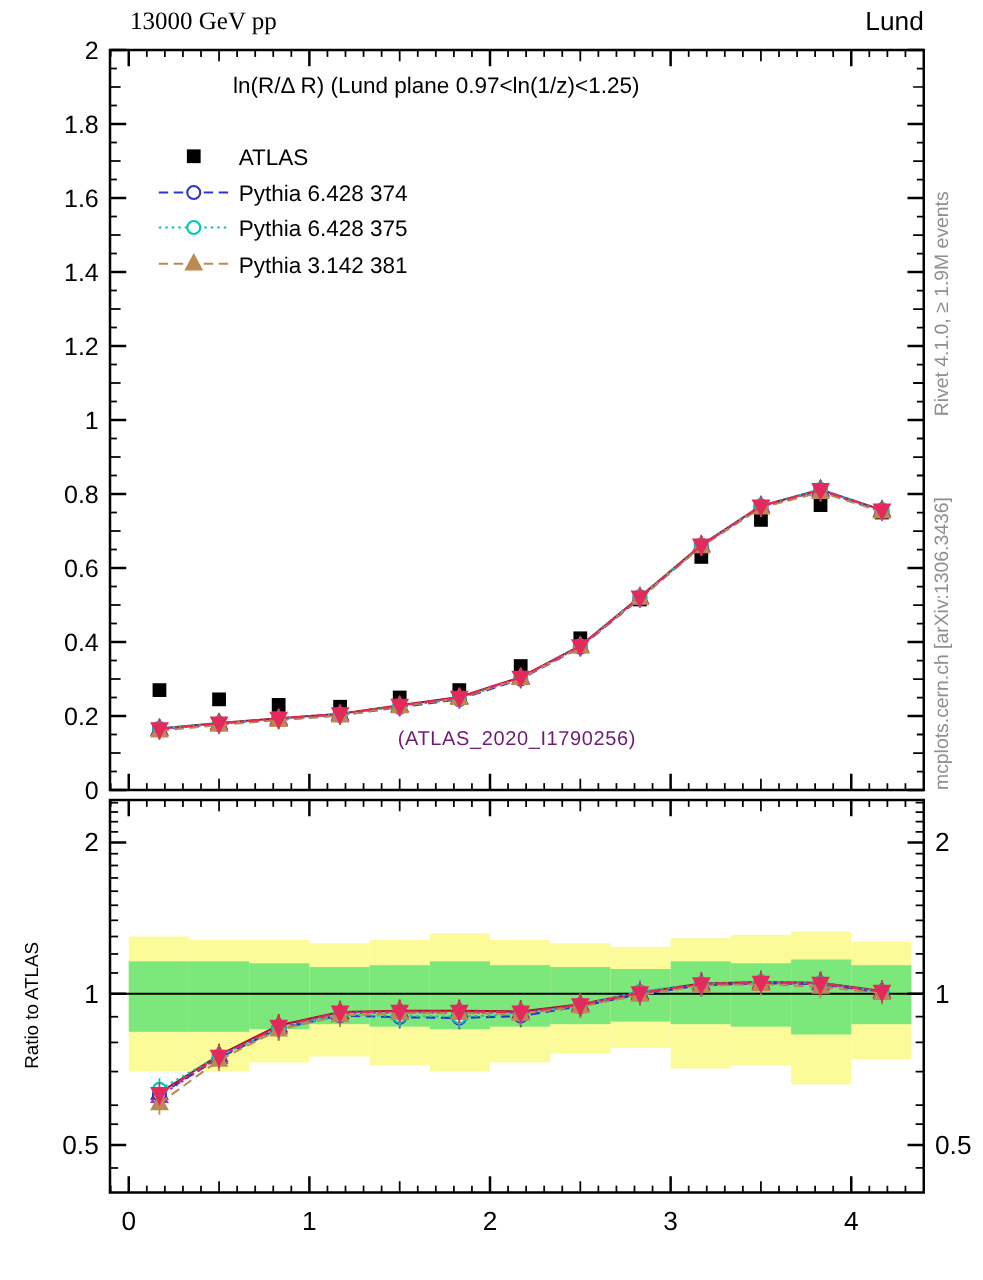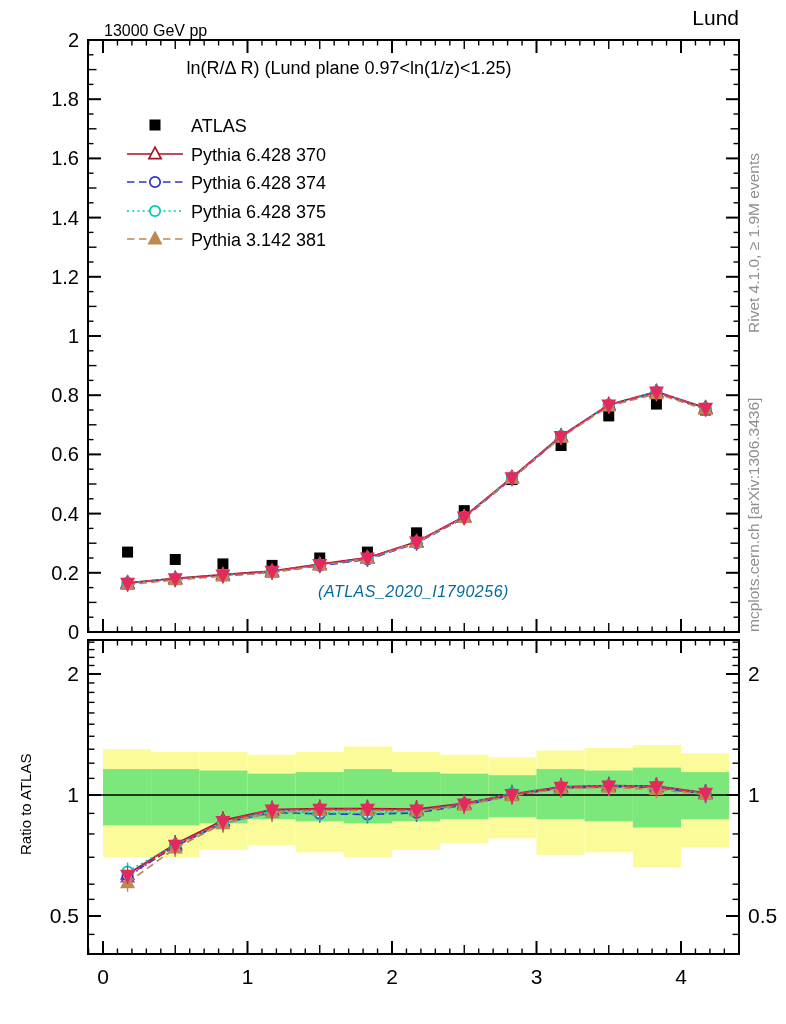--- a/index.html
+++ b/index.html
@@ -1,22 +1,22 @@
 <!DOCTYPE html>
 <html><head>
 <meta charset="utf-8">
 <style>
   html,body{margin:0;padding:0;background:#fff;}
   body{width:786px;height:1024px;position:relative;overflow:hidden;
        font-family:"Liberation Sans", sans-serif;color:#000;}
   .abs{position:absolute;}
-  #header-left{left:104px;top:22px;font-size:16px;}
+  #header-left{left:104px;top:6px;font-size:20px;font-family:Liberation Serif, serif;}
   #header-right{left:88px;top:6px;width:651px;text-align:right;font-size:21px;}
   #plot-title{left:88px;top:58px;width:522px;text-align:center;font-size:18px;}
-  #watermark{left:88px;top:583px;width:651px;text-align:center;font-size:16px;color:#0369a1;letter-spacing:.5px;font-style:italic;}
+  #watermark{left:88px;top:583px;width:651px;text-align:center;font-size:16px;color:#701a75;letter-spacing:.5px;}
   .vtext{position:absolute;writing-mode:vertical-rl;transform:rotate(180deg);
          font-size:15.5px;color:#8f8f8f;white-space:nowrap;line-height:1;}
   #note-top{left:746px;top:38px;height:295px;}
   #note-bottom{left:746px;top:340px;height:292px;}
   #ratio-ylabel{left:18px;top:700px;height:155px;font-size:15px;color:#000;}
   #legend{left:126px;top:109px;}
   .lrow{display:flex;align-items:flex-end;height:28.4px;}
   .lrow svg{flex:0 0 auto;}
   .llabel{font-size:18px;margin-left:7px;white-space:nowrap;}
   svg text{font-family:"Liberation Sans", sans-serif;}
@@ -766,27 +766,20 @@
 <div id="ratio-ylabel" class="vtext">Ratio to ATLAS</div>
 <div id="legend" class="abs">
     <div class="lrow">
       <svg width="58" height="24">
         <rect x="23.5" y="6.5" width="11" height="11" fill="#000000"></rect>
       </svg>
       <span class="llabel">ATLAS</span>
     </div>
     <div class="lrow">
       <svg width="58" height="24">
-        <line x1="1" x2="57" y1="12" y2="12" stroke="#a51223" stroke-width="1.7"></line>
-        <polygon points="29,5.2 35.1,16.6 22.9,16.6" fill="#fff" stroke="#a51223" stroke-width="1.7"></polygon>
-      </svg>
-      <span class="llabel">Pythia 6.428 370</span>
-    </div>
-    <div class="lrow">
-      <svg width="58" height="24">
         <line x1="1" x2="57" y1="12" y2="12" stroke="#2d35cc" stroke-width="1.7" stroke-dasharray="7.5 4.5"></line>
         <circle cx="29" cy="12" r="5.2" fill="#fff" stroke="#2d35cc" stroke-width="1.7"></circle>
       </svg>
       <span class="llabel">Pythia 6.428 374</span>
     </div>
     <div class="lrow">
       <svg width="58" height="24">
         <line x1="1" x2="57" y1="12" y2="12" stroke="#00c8b4" stroke-width="1.7" stroke-dasharray="2 3.2"></line>
         <circle cx="29" cy="12" r="5.2" fill="#fff" stroke="#00c8b4" stroke-width="1.7"></circle>
       </svg>

